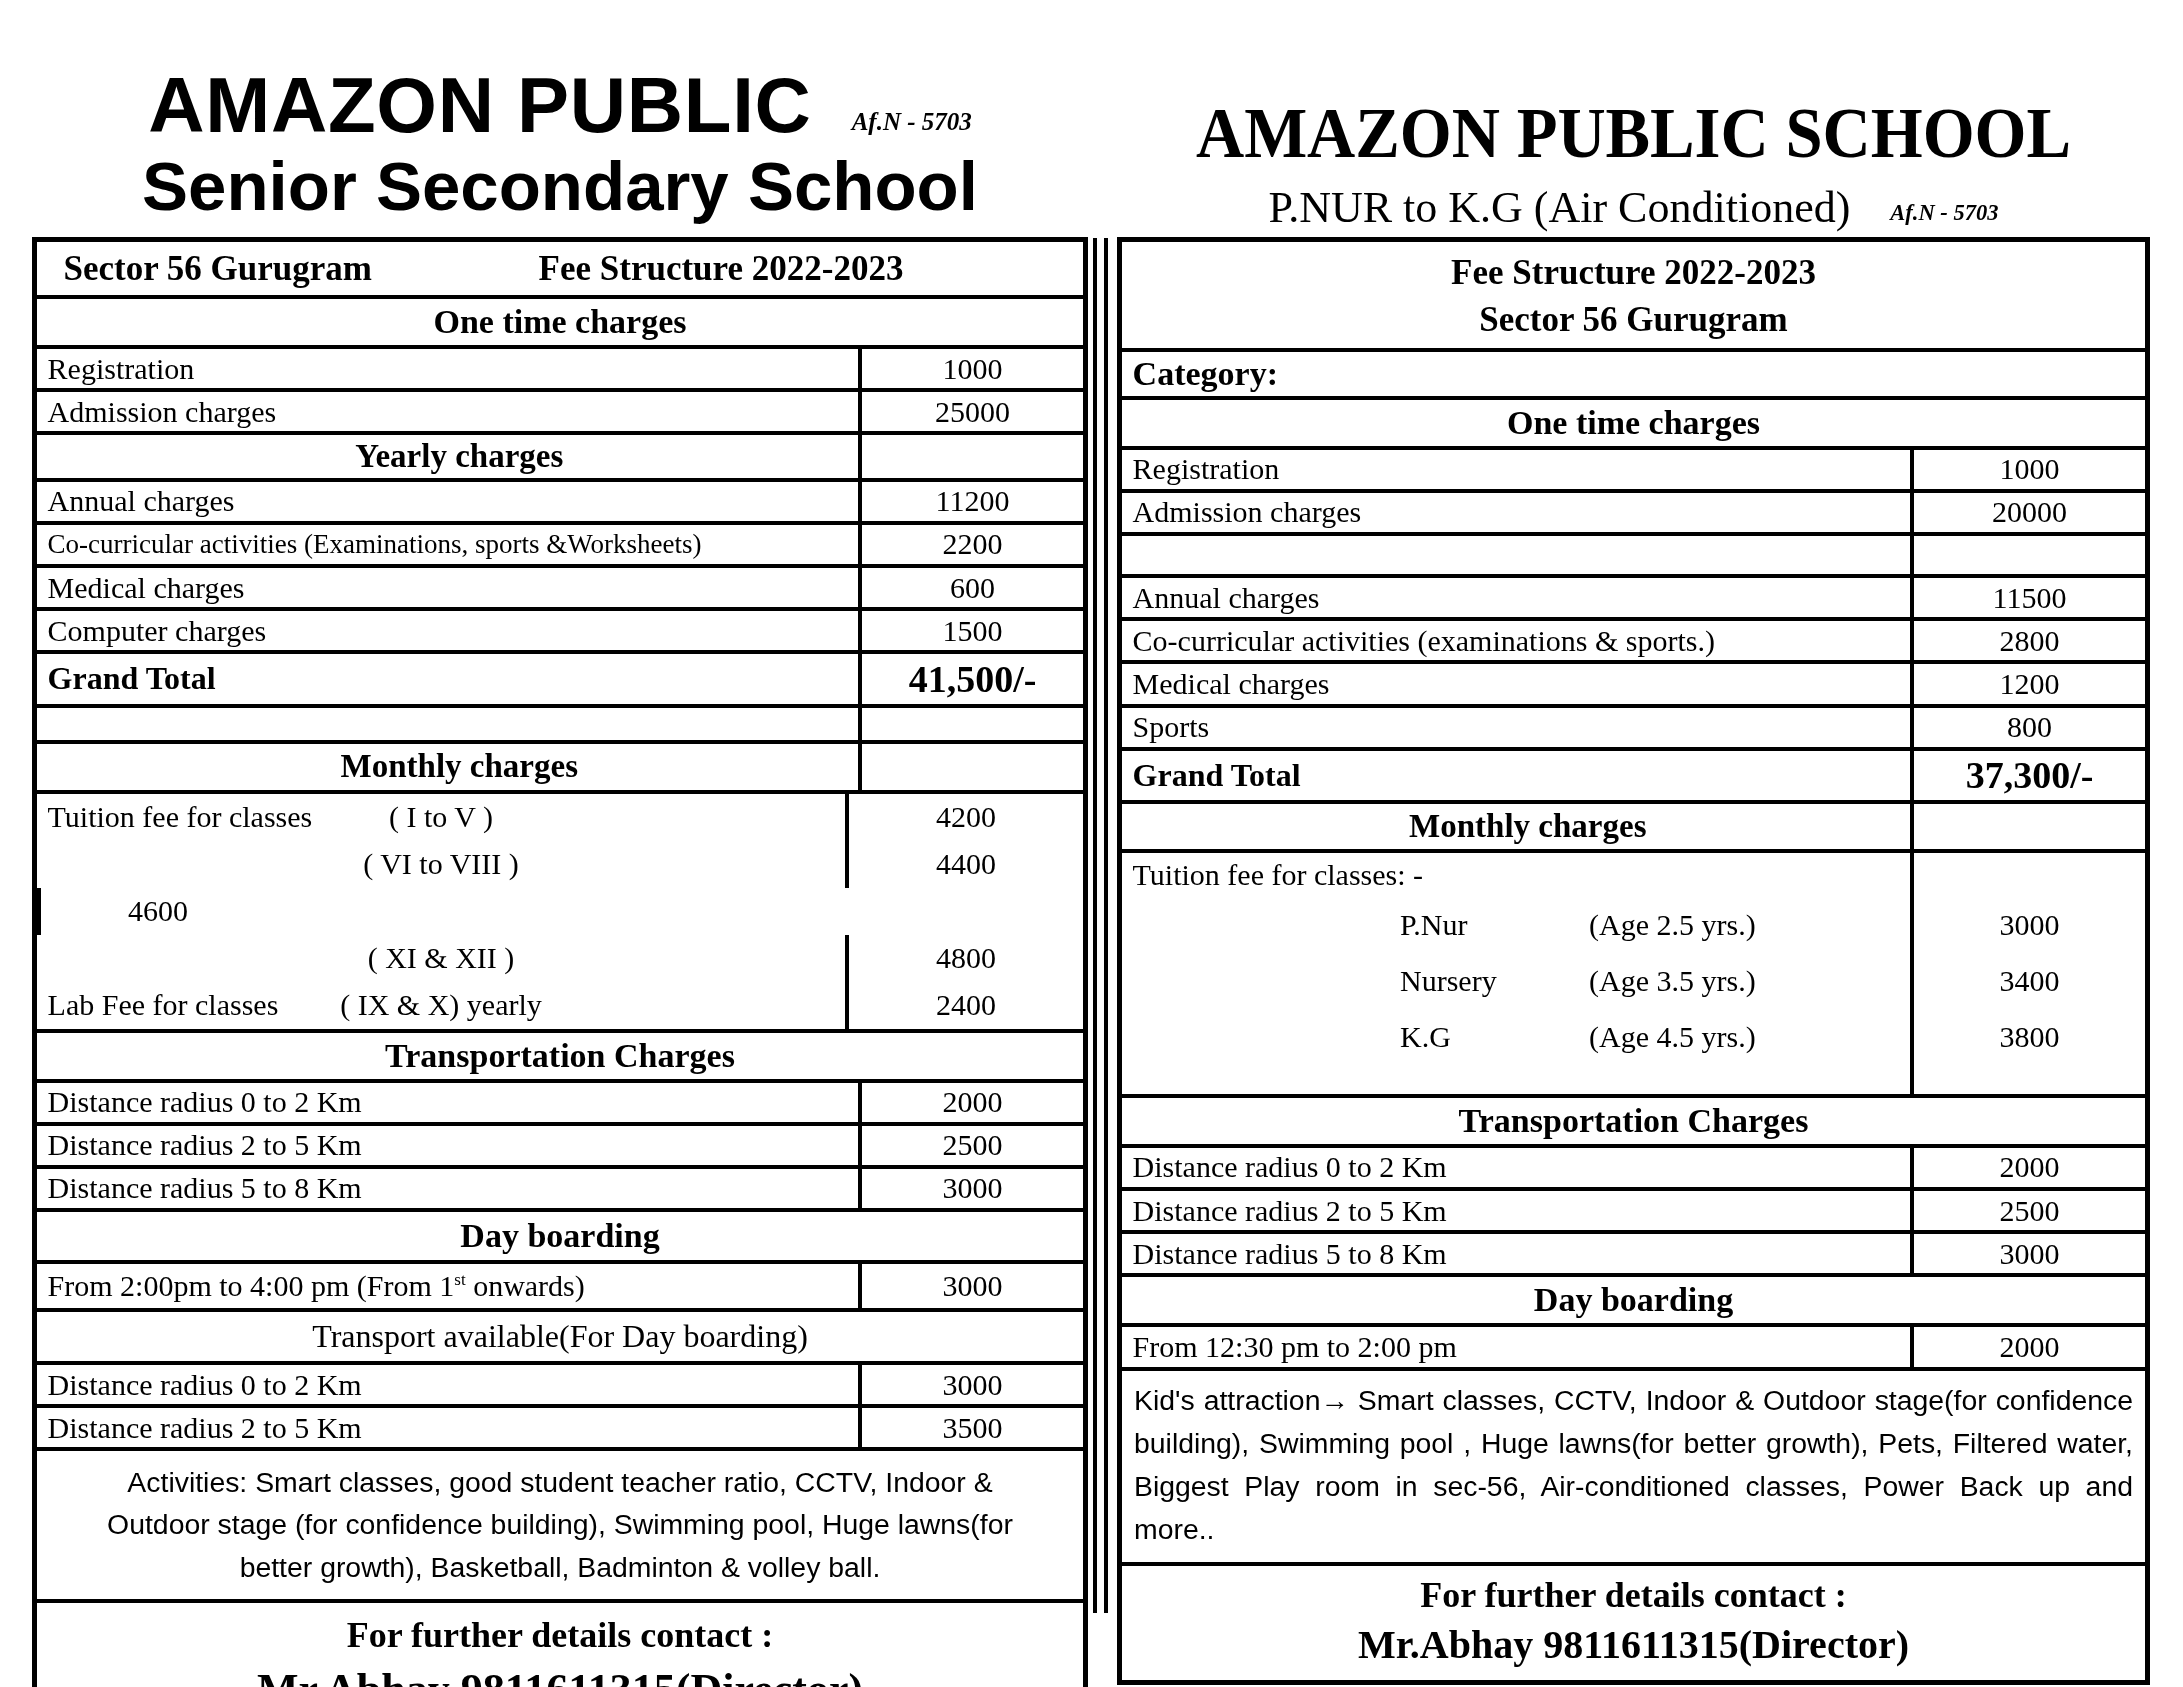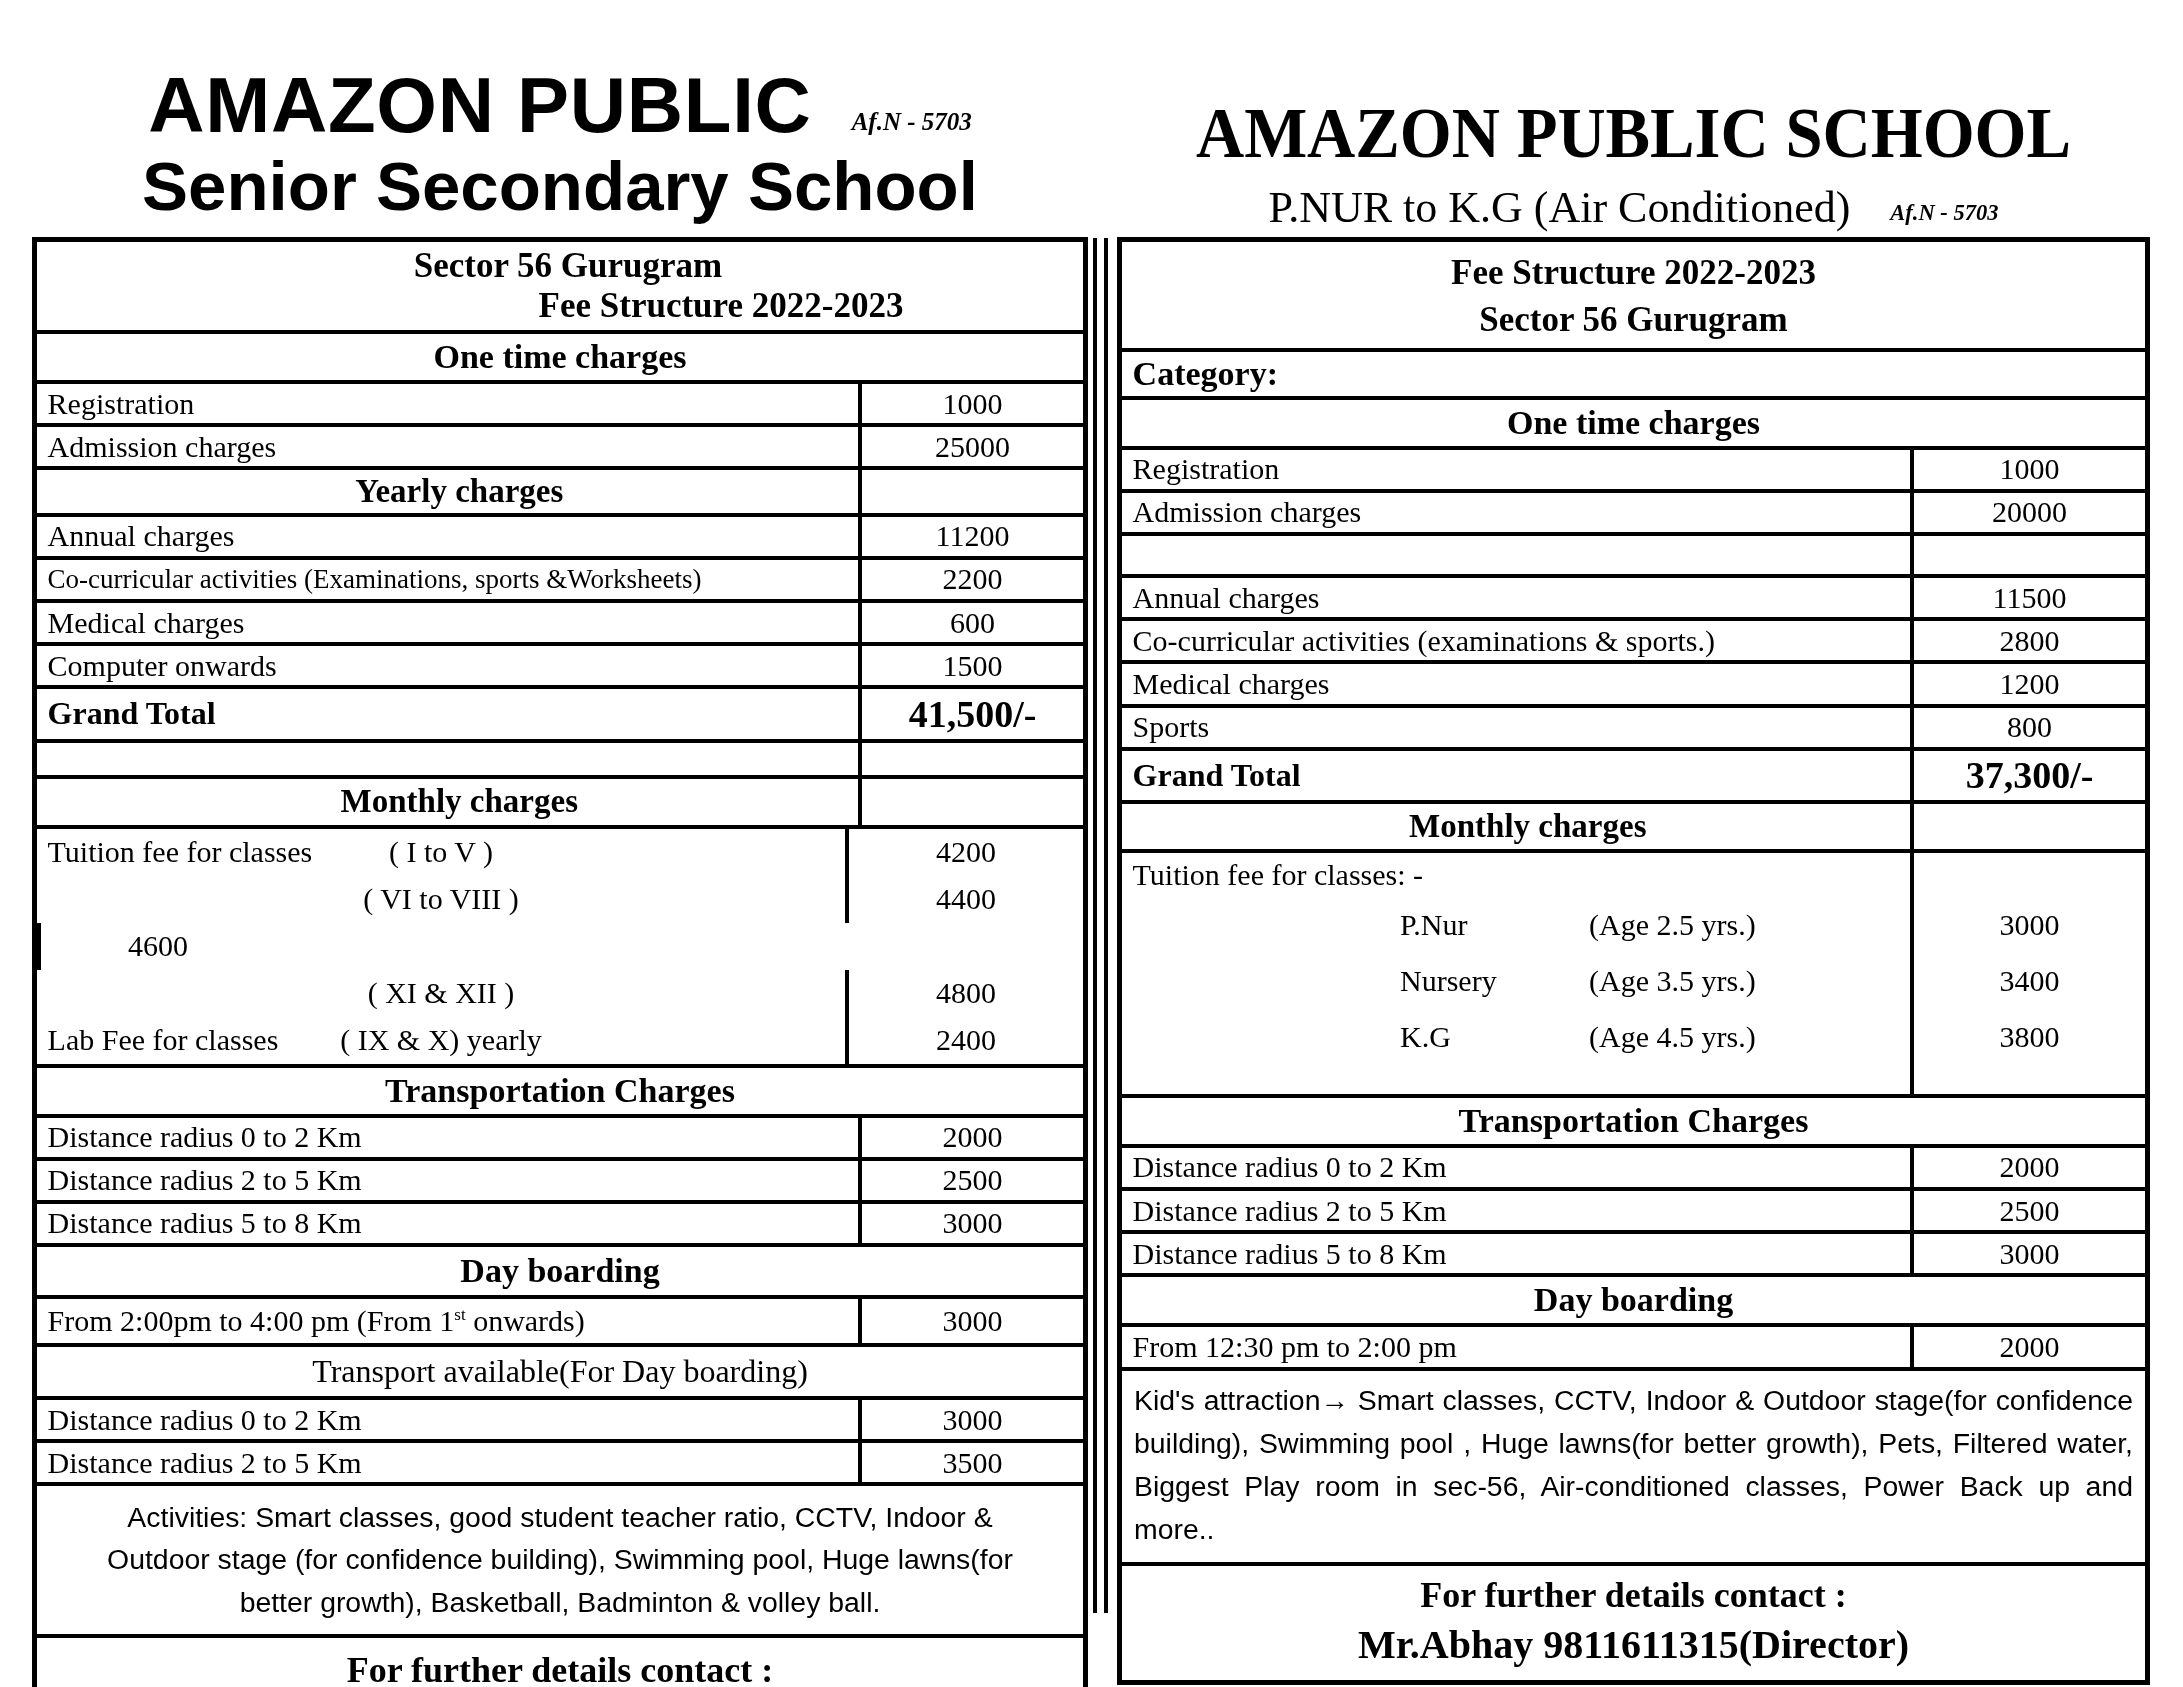--- a/index.html
+++ b/index.html
@@ -33,21 +33,21 @@
     font-weight: bold; font-size: 71px; line-height: 1; text-align: center;
     transform: scaleX(0.94); transform-origin: center;
     white-space: nowrap;
   }
   .r-sub-line { display: flex; justify-content: center; align-items: flex-end; margin-top: 17px; }
   .r-subtitle { font-size: 44px; line-height: 1; white-space: nowrap; }
 
   
   .ftable { border: 5.3px solid #000; background: #fff; }
   .ftable > div { border-top: 4px solid #000; }
-  .ftable > div:first-child { border-top: none; flex-direction: column; }
+  .ftable > div:first-child { border-top: none; }
 
   .trow { display: flex; align-items: stretch; min-height: 38px; font-size: 30px; }
   .trow .lbl { flex: 1; display: flex; align-items: center; padding: 2.6px 8px 2.6px 10.6px; }
   .trow .val {
     width: 225px; border-left: 4px solid #000;
     display: flex; align-items: center; justify-content: center;
     text-align: center; padding: 2.6px 0;
   }
   .col-right .trow .val { width: 235px; }
 
@@ -158,21 +158,21 @@
       </div>
       <div class="trow">
         <div class="lbl" style="font-size:27px;">Co-curricular activities (Examinations, sports &amp;Worksheets)</div>
         <div class="val">2200</div>
       </div>
       <div class="trow">
         <div class="lbl">Medical charges</div>
         <div class="val">600</div>
       </div>
       <div class="trow">
-        <div class="lbl">Computer onwards</div>
+        <div class="lbl">Computer charges</div>
         <div class="val">1500</div>
       </div>
 
       <div class="trow gt">
         <div class="lbl">Grand Total</div>
         <div class="val">41,500/-</div>
       </div>
 
       <div class="trow emptyrow">
         <div class="lbl"></div>

